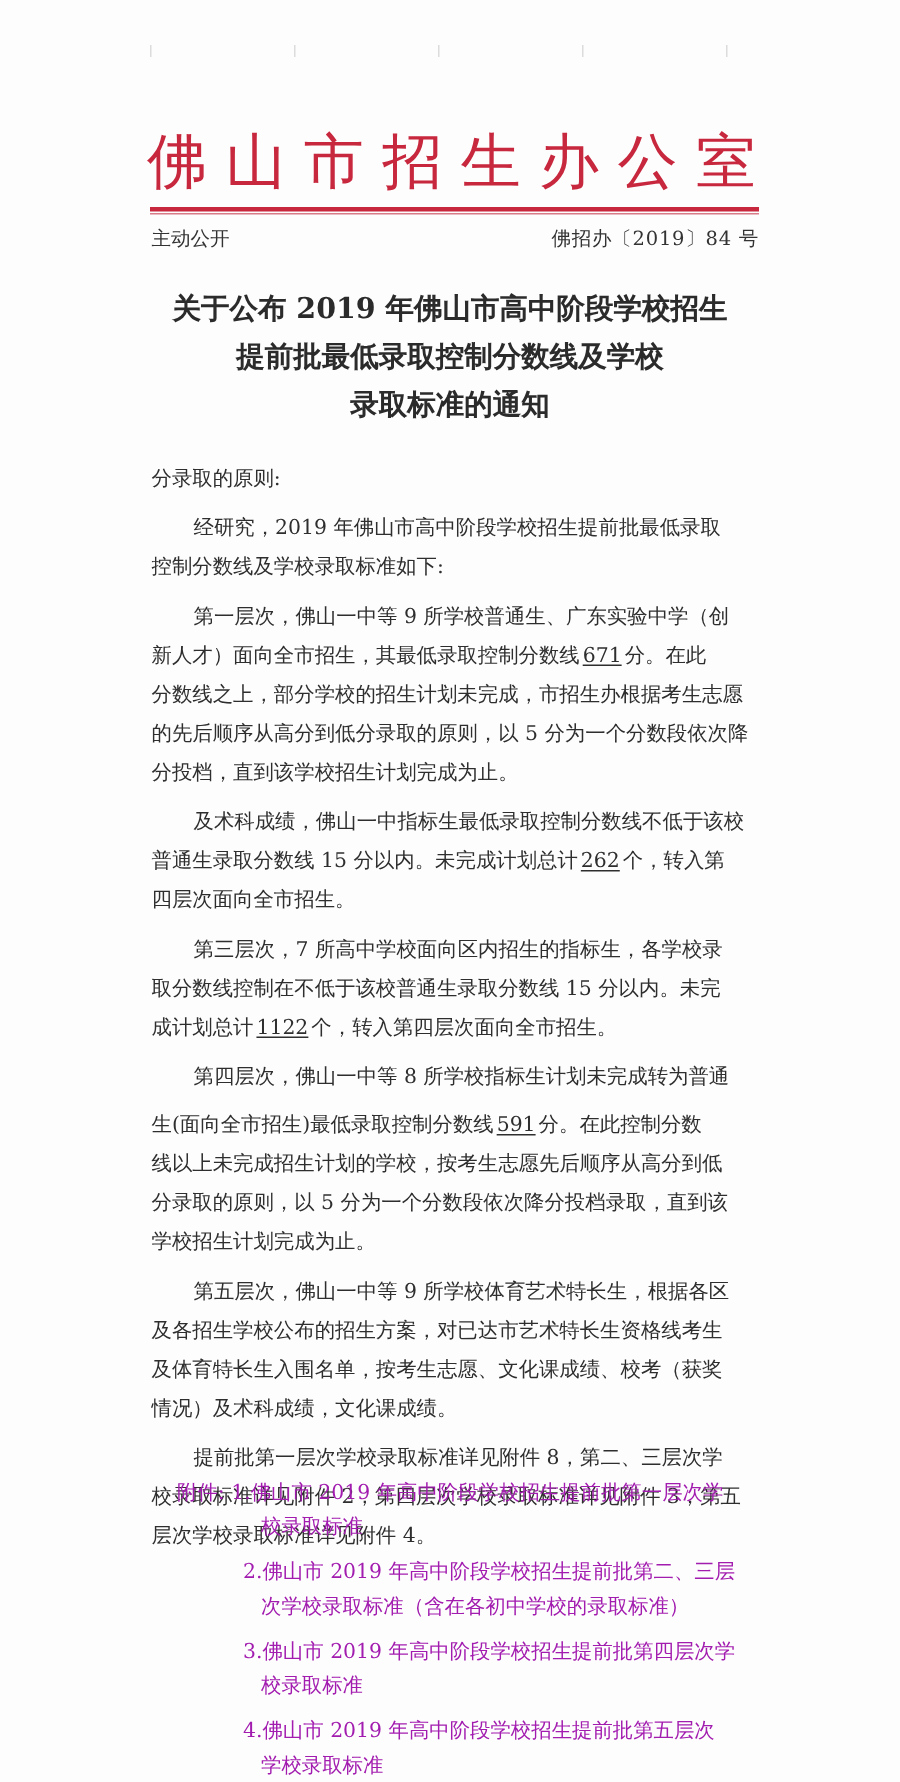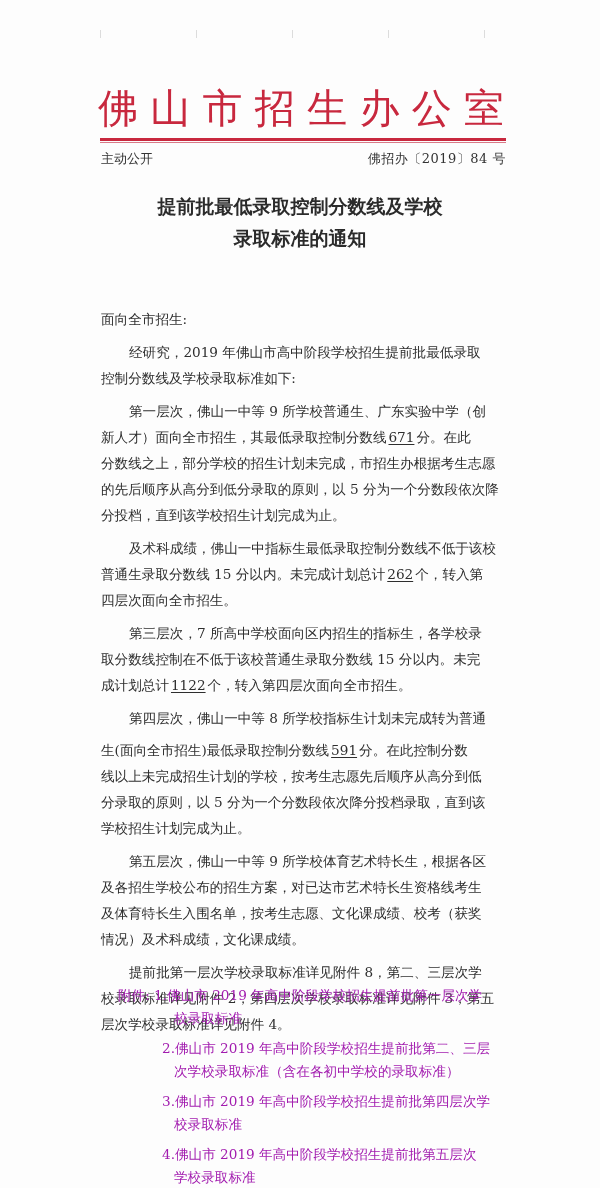--- a/index.html
+++ b/index.html
@@ -55,26 +55,27 @@
     <span>公</span>
     <span>室</span>
   </div>
   <div class="red-rule"></div>
   <div class="red-rule2"></div>
 
   <div class="meta-left">主动公开</div>
   <div class="meta-right">佛招办〔2019〕84 号</div>
 
   <div class="doc-title">
+    <div>关于公布 2019 年佛山市高中阶段学校招生</div>
     <div>提前批最低录取控制分数线及学校</div>
     <div>录取标准的通知</div>
   </div>
 
   <div class="body">
-    <div class="line">面向全市招生:</div>
+    <div class="line">分录取的原则:</div>
     <div class="gap"></div>
 
     <div>
       <div class="line indent">经研究，2019 年佛山市高中阶段学校招生提前批最低录取</div>
       <div class="line">控制分数线及学校录取标准如下:</div>
     </div>
     <div class="gap"></div>
 
     <div>
       <div class="line indent">第一层次，佛山一中等 9 所学校普通生、广东实验中学（创</div>

